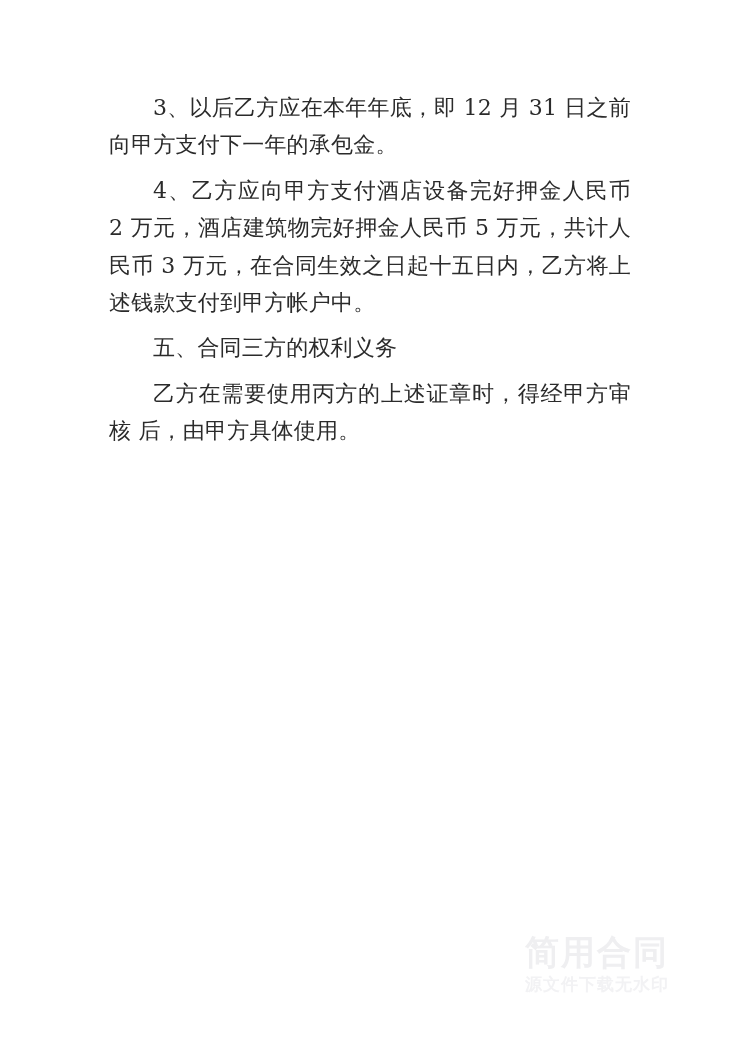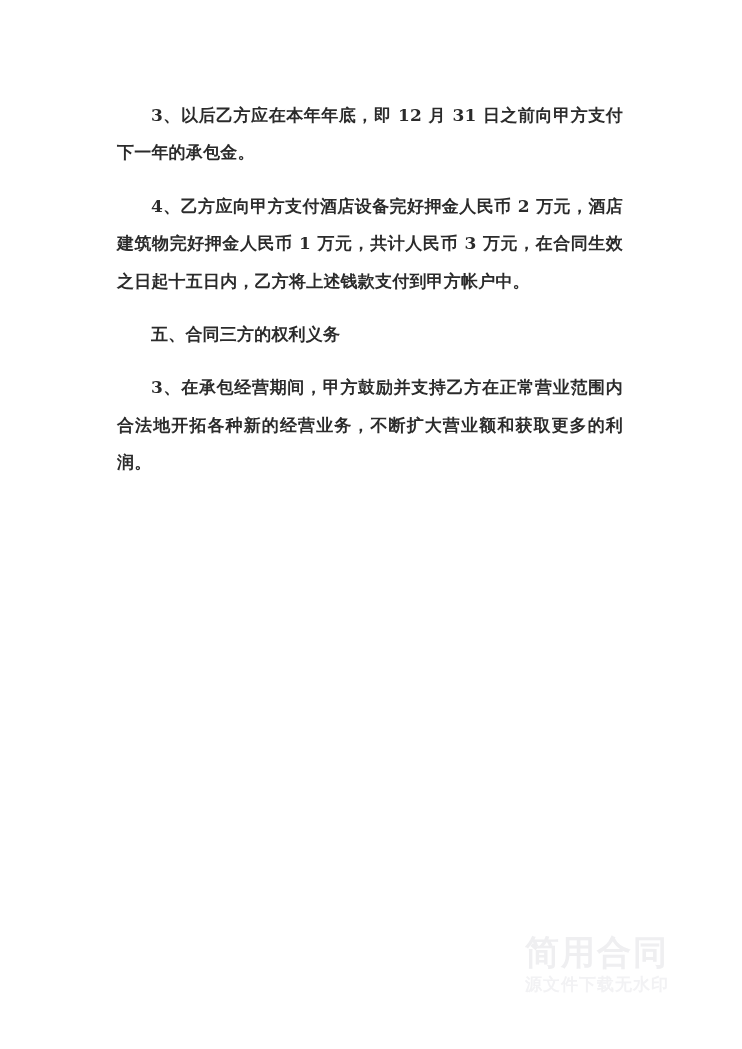--- a/index.html
+++ b/index.html
@@ -27,31 +27,30 @@
 
   
   #doc-body {
     position: absolute;
     left: 101px;
     top: 81px;
     width: 538px;
   }
 
   .para {
-    margin: 16px;
+    margin: 8px;
     padding: 0;
-    font-size: 17px;
+    font-size: 22px;
     line-height: 37.4px;
     color: #2b2b2b;
     text-align: justify;
     text-justify: inter-character;
     text-indent: 2em;
     letter-spacing: 0.2px;
     word-break: break-all;
-    font-weight: bold;
   }
 
   
   .para.tight {
     letter-spacing: -0.15px;
   }
 
   
   .blank {
     display: inline-block;
@@ -97,32 +96,32 @@
 </style>
 </head>
 <body>
 
 <div id="page">
 
   <div id="doc-body">
 
     <p class="para">3、以后乙方应在本年年底，即 12 月 31  日之前向甲方支付下一年的承包金。</p>
 
-    <p class="para">4、乙方应向甲方支付酒店设备完好押金人民币 2 万元，酒店建筑物完好押金人民币 1 万元，共计人民币 3 万元，在合同生效之日起十五日内，乙方将上述钱款支付到甲方帐户中。</p>
+    <p class="para">4、乙方应向甲方支付酒店设备完好押金人民币 2 万元，酒店建筑物完好押金人民币 5 万元，共计人民币 3 万元，在合同生效之日起十五日内，乙方将上述钱款支付到甲方帐户中。</p>
 
 
 
 
     <p class="para">五、合同三方的权利义务</p>
 
 
 
+    <p class="para">乙方在需要使用丙方的上述证章时，得经甲方审核 后，由甲方具体使用。</p>
 
 
-    <p class="para">3、在承包经营期间，甲方鼓励并支持乙方在正常营业范围内合法地开拓各种新的经营业务，不断扩大营业额和获取更多的利润。</p>
 
 
   </div>
 
   <div id="watermark">
     <span class="wm-main">简用合同</span>
     <span class="wm-sub">源文件下载无水印</span>
   </div>
 
 </div>

